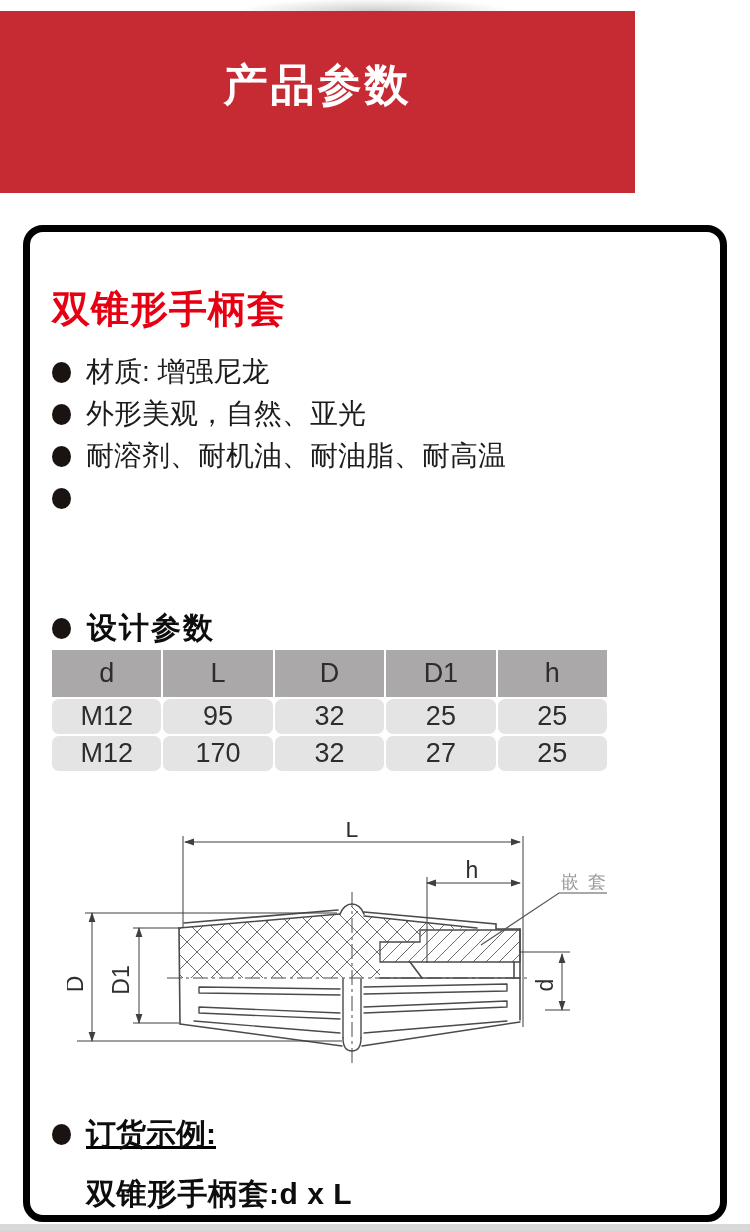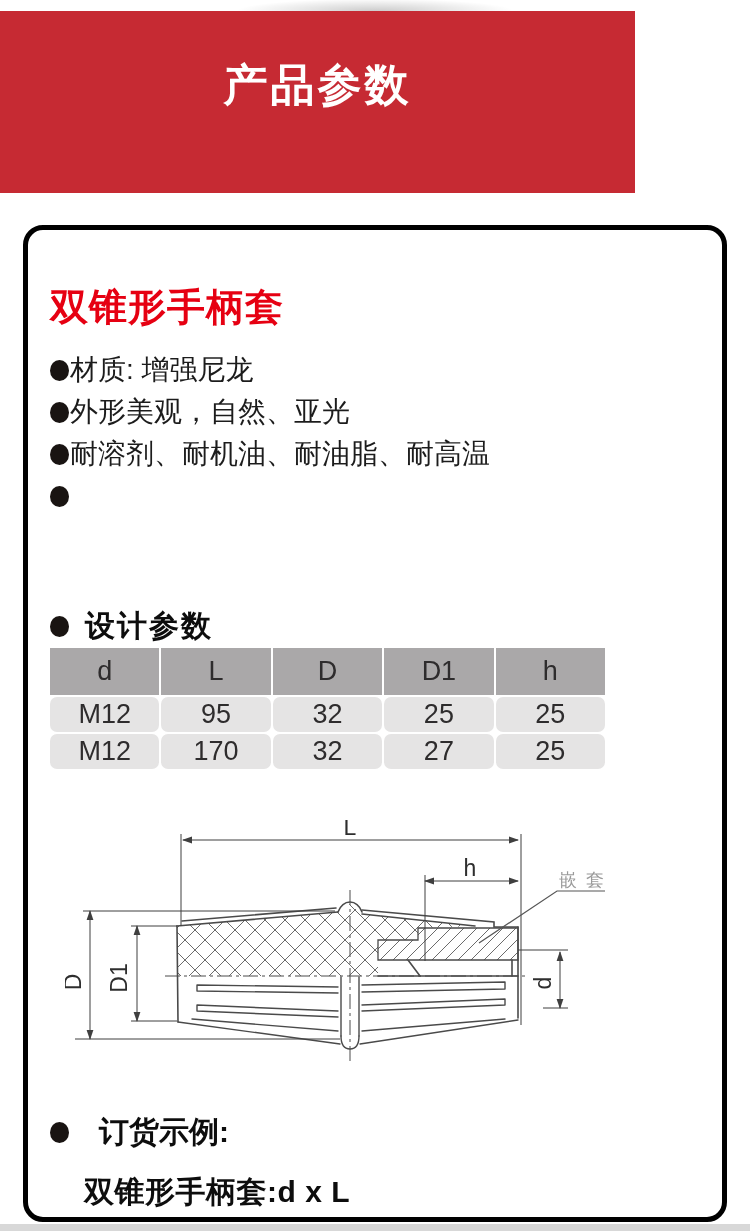--- a/index.html
+++ b/index.html
@@ -36,32 +36,32 @@
     letter-spacing:3px;
   }
   .banner-sub{
     margin-top:10px;
     font-size:21px;font-weight:300;color:rgba(255,255,255,.62);
     letter-spacing:.5px;
   }
   
   .card{
     position:absolute;top:225px;left:23px;width:704px;height:997px;
-    background:#ffffff;border:5px solid #000000;border-radius:20px;
+    background:#ffffff;border:7px solid #000000;border-radius:20px;
   }
   .product-title{
     position:absolute;left:22px;top:52px;
     font-size:38px;font-weight:800;color:var(--heading-red);
     letter-spacing:1px;
   }
   .features{
     position:absolute;left:22px;top:119px;list-style:none;
   }
   .feature{
-    display:flex;align-items:center;gap:1px;height:42px;
+    display:flex;align-items:center;gap:15px;height:42px;
   }
   .dot{
     width:19px;height:21px;border-radius:50%;background:#191412;flex:0 0 auto;
   }
   .feature-text{
     font-size:28px;color:var(--ink);line-height:1;white-space:nowrap;
   }
   .section-head{
     position:absolute;left:22px;top:378px;
     display:flex;align-items:center;gap:16px;height:36px;text-align:center;
@@ -83,21 +83,21 @@
   .ptable .td{
     background:var(--td-bg);height:35px;
     display:flex;align-items:center;justify-content:center;
     font-size:27px;color:#2e2c2d;border-radius:7px;
   }
   
   .drawing{position:absolute;left:37px;top:590px;width:620px;height:250px;}
   .drawing text{font-family:"Liberation Sans","DejaVu Sans",sans-serif;}
   
   .order{position:absolute;left:22px;top:886px;}
-  .order-row1{display:flex;align-items:center;gap:30px;height:32px;}
+  .order-row1{display:flex;align-items:center;gap:15px;height:32px;text-decoration:underline;}
   .order-head{font-size:30px;font-weight:800;color:#0d0d0d;}
   .order-example{margin-left:34px;margin-top:24px;font-size:30px;font-weight:800;color:#0d0d0d;letter-spacing:.5px;}
   .bottom-strip{
     position:absolute;bottom:0;left:0;width:750px;height:7px;background:#d8d8d8;
   }
 </style>
 </head>
 <body>
 
 <div class="top-shadow"></div>

